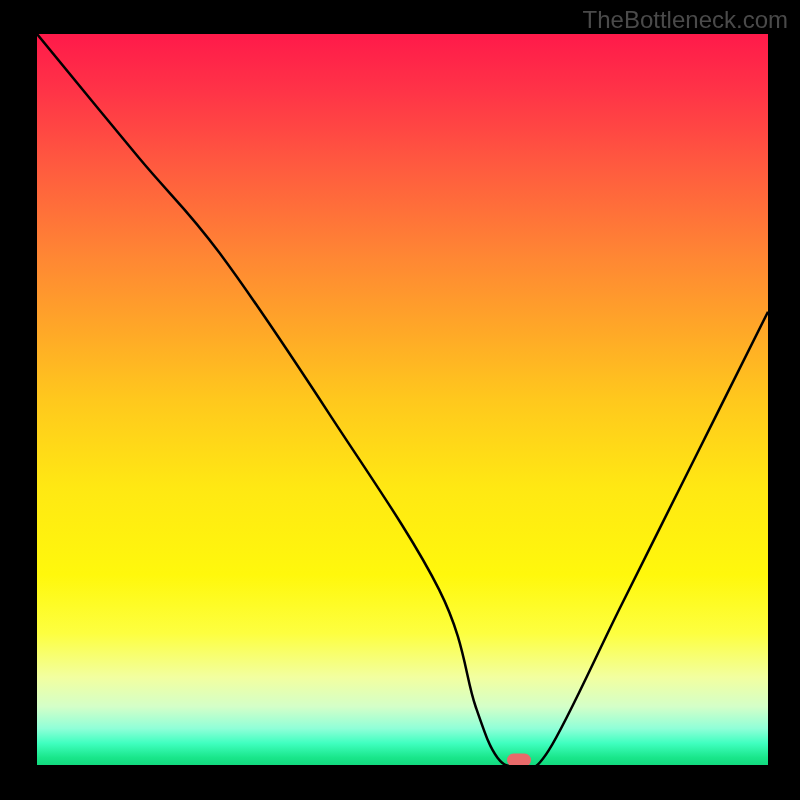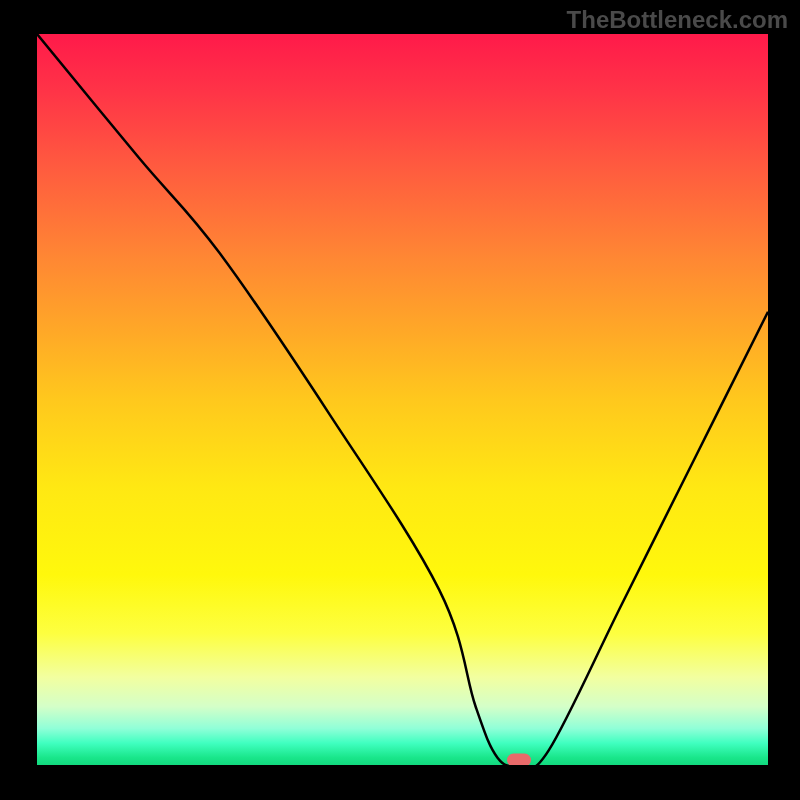--- a/index.html
+++ b/index.html
@@ -9,21 +9,21 @@
     background: #000;
     position: relative;
     font-family: Arial, Helvetica, sans-serif;
   }
   .watermark {
     position: absolute;
     top: 6px;
     right: 12px;
     color: #4a4a4a;
     font-size: 24px;
-    font-weight: 700;
+    font-weight: 400;
     z-index: 10;
   }
   .plot-area {
     position: absolute;
     left: 37px;
     top: 34px;
     width: 731px;
     height: 731px;
     overflow: hidden;
   }

